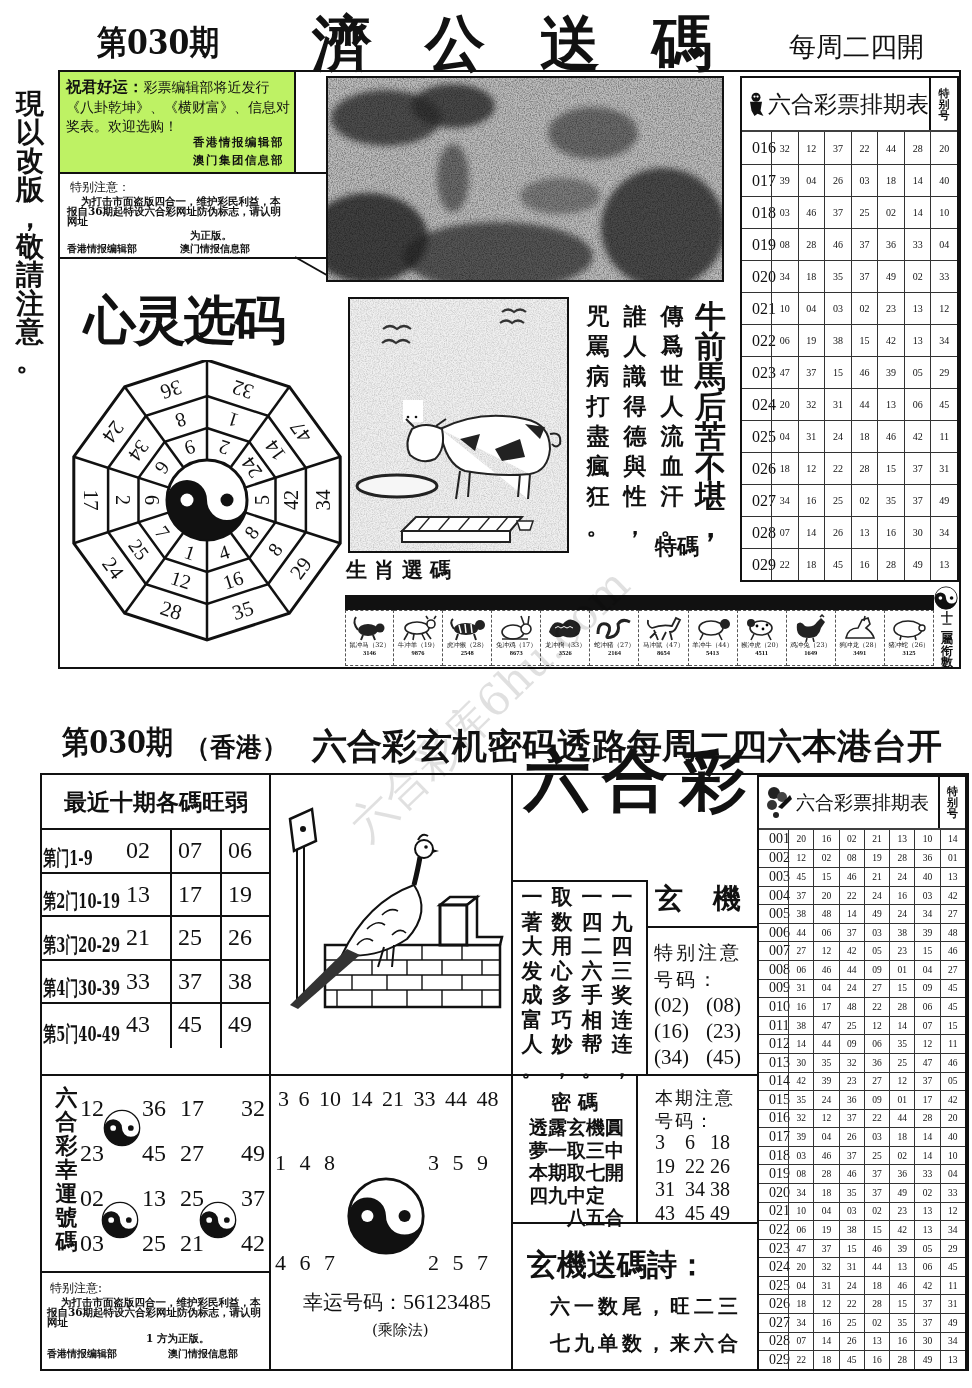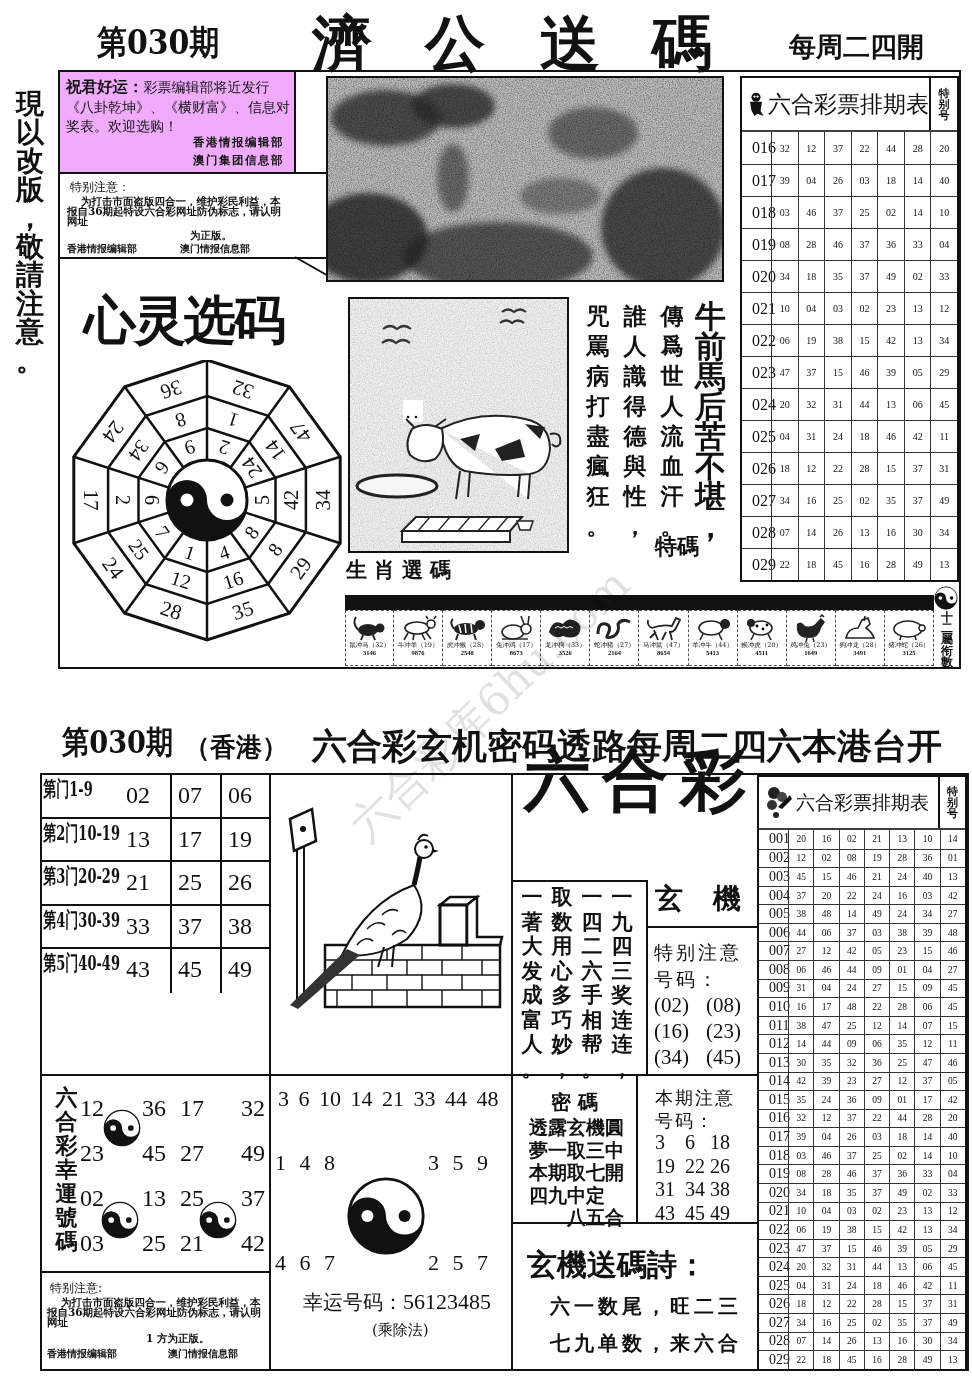--- a/index.html
+++ b/index.html
@@ -32,21 +32,21 @@
 
 
 #hc{position:absolute;left:42px;top:775px;width:228px;height:300px}
 #hc .title{height:55px;border-bottom:2px solid #111;font-size:23px;font-weight:bold;text-align:center;line-height:53px;white-space:nowrap}
 .hcgrid{display:grid;grid-template-columns:78px 50px 50px 48px}
 #hc .hdr{height:27px;border-bottom:2px solid #111}
 #hc .hdr span{font-size:12px;font-weight:bold;text-align:center;line-height:25px;letter-spacing:3px}
 #hc .hdr span+span,#hc .row span+span{border-left:2px solid #111}
 #hc .row{height:43.6px;border-bottom:2px solid #111}
 #hc .row:last-of-type{border-bottom:none}
-#hc .row .grp{display:flex;align-items:flex-start;overflow:visible}
+#hc .row .grp{display:flex;align-items:flex-end;overflow:visible}
 #hc .row .grp span{display:inline-block;transform:scaleX(.62);transform-origin:left center;font-size:21px;font-weight:bold;white-space:nowrap;border:none;padding-left:2px}
 #hc .row .val{font-family:"Liberation Serif",serif;font-size:24px;line-height:41px;padding-left:6px}
 
 
 #zod{position:absolute;left:345px;top:610px;width:589px;height:56px;display:flex}
 .zc{width:49.08px;height:56px;border:1px dashed #555;border-left:none;text-align:center;overflow:hidden}
 .zc:first-child{border-left:1px dashed #555}
 .zc svg{display:block;margin:3px auto 0}
 .zl{display:block;font-size:6.5px;line-height:7px;white-space:nowrap}
 .zn{display:block;font-size:6.5px;line-height:7px;font-weight:bold;font-family:"Liberation Serif",serif}
@@ -78,25 +78,25 @@
 
 <div class="vcol" style="left:13px;top:90px;width:34px;font-size:28px;line-height:28.5px;font-weight:900">現以改版，敬請注意。</div>
 
 <div class="a nowrap" style="left:97px;top:20px;font-size:34px;font-weight:bold;transform:scaleX(.88);transform-origin:left top">第030期</div>
 <div>
   <span class="a" style="left:312px;top:4px;font-size:60px;font-weight:900">濟</span>
   <span class="a" style="left:425px;top:4px;font-size:60px;font-weight:900">公</span>
   <span class="a" style="left:540px;top:4px;font-size:60px;font-weight:900">送</span>
   <span class="a" style="left:652px;top:4px;font-size:60px;font-weight:900">碼</span>
 </div>
-<div class="a nowrap" style="left:789px;top:29px;font-size:27px;font-weight:bold">每周二四開</div>
+<div class="a nowrap" style="left:789px;top:29px;font-size:27px;font-weight:normal">每周二四開</div>
 
 <div class="box" style="left:58px;top:70px;width:903px;height:599px"></div>
 
-<div class="box" style="left:58px;top:70px;width:238px;height:104px;background:#f0abfc">
+<div class="box" style="left:58px;top:70px;width:238px;height:104px;background:#bef264">
   <div class="a" style="left:6px;top:5px;width:224px;font-size:14px;line-height:19.5px">
     <span style="font-size:15.5px;font-weight:bold">祝君好运：</span><span>彩票编辑部将近发行《八卦乾坤》、《横财富》、信息对奖表。欢迎选购！</span>
   </div>
   <div class="a nowrap" style="right:10px;top:63px;font-size:11.5px;font-weight:900;letter-spacing:1.5px">香港情报编辑部</div>
   <div class="a nowrap" style="right:10px;top:81px;font-size:11.5px;font-weight:900;letter-spacing:1.5px">澳门集团信息部</div>
 </div>
 
 <div class="box" style="left:58px;top:172px;width:281px;height:87px;background:#fff">
   <div class="a nowrap" style="left:10px;top:5px;font-size:12px">特别注意：</div>
   <div class="a" style="left:7px;top:22px;width:220px;font-size:10.5px;line-height:10px;font-weight:bold;text-indent:14px">为打击市面盗版四合一，维护彩民利益，本报自36期起特设六合彩网址防伪标志，请认明网址</div>
@@ -520,20 +520,21 @@
 <div class="vl" style="left:511px;top:775px;height:594px"></div>
 <div class="hl" style="left:40px;top:1074px;width:717px"></div>
 <div class="hl" style="left:40px;top:1271px;width:231px"></div>
 <div class="hl" style="left:512px;top:880px;width:136px"></div>
 <div class="vl" style="left:646px;top:880px;height:195px"></div>
 <div class="hl" style="left:646px;top:926px;width:111px"></div>
 <div class="vl" style="left:636px;top:1075px;height:149px"></div>
 <div class="hl" style="left:512px;top:1222px;width:245px"></div>
 
 <div id="hc">
+  <div class="title">最近十期各碼旺弱</div>
   <div>
 
       <div class="hcgrid row">
         <div class="grp">
           <span>第门1-9</span>
         </div>
         <span class="val">02</span>
         <span class="val">07</span>
         <span class="val">06</span>
       </div>

